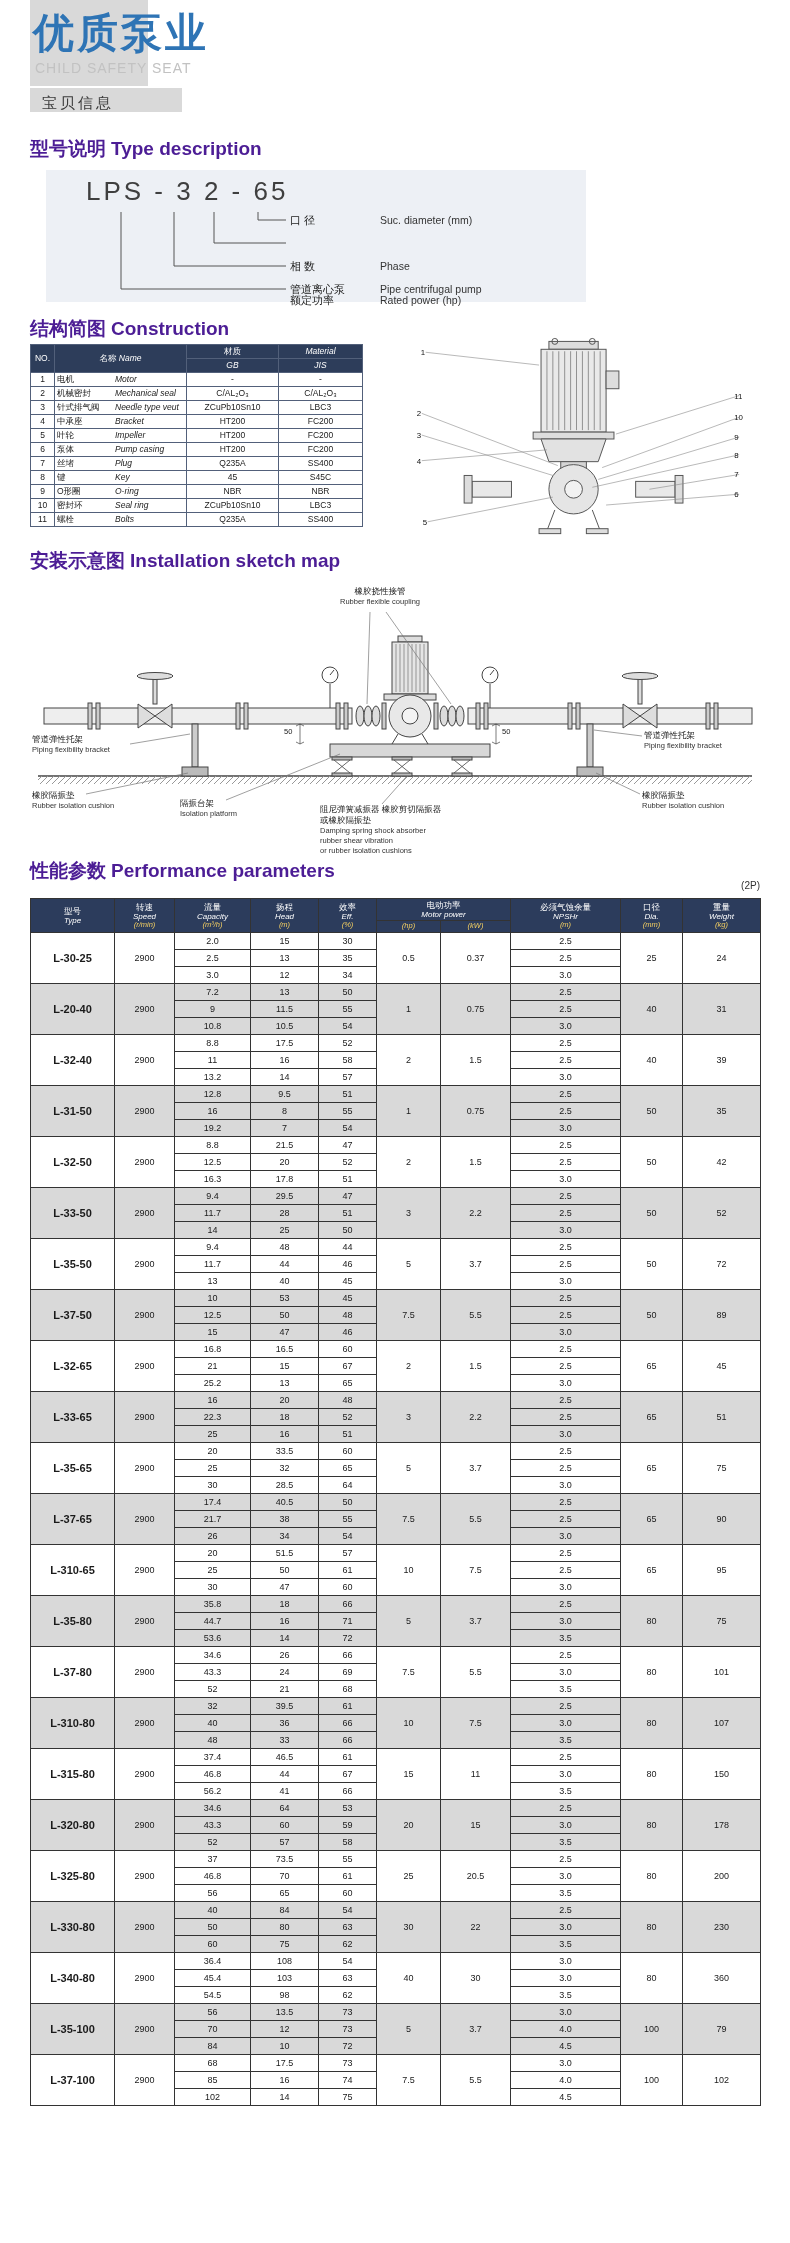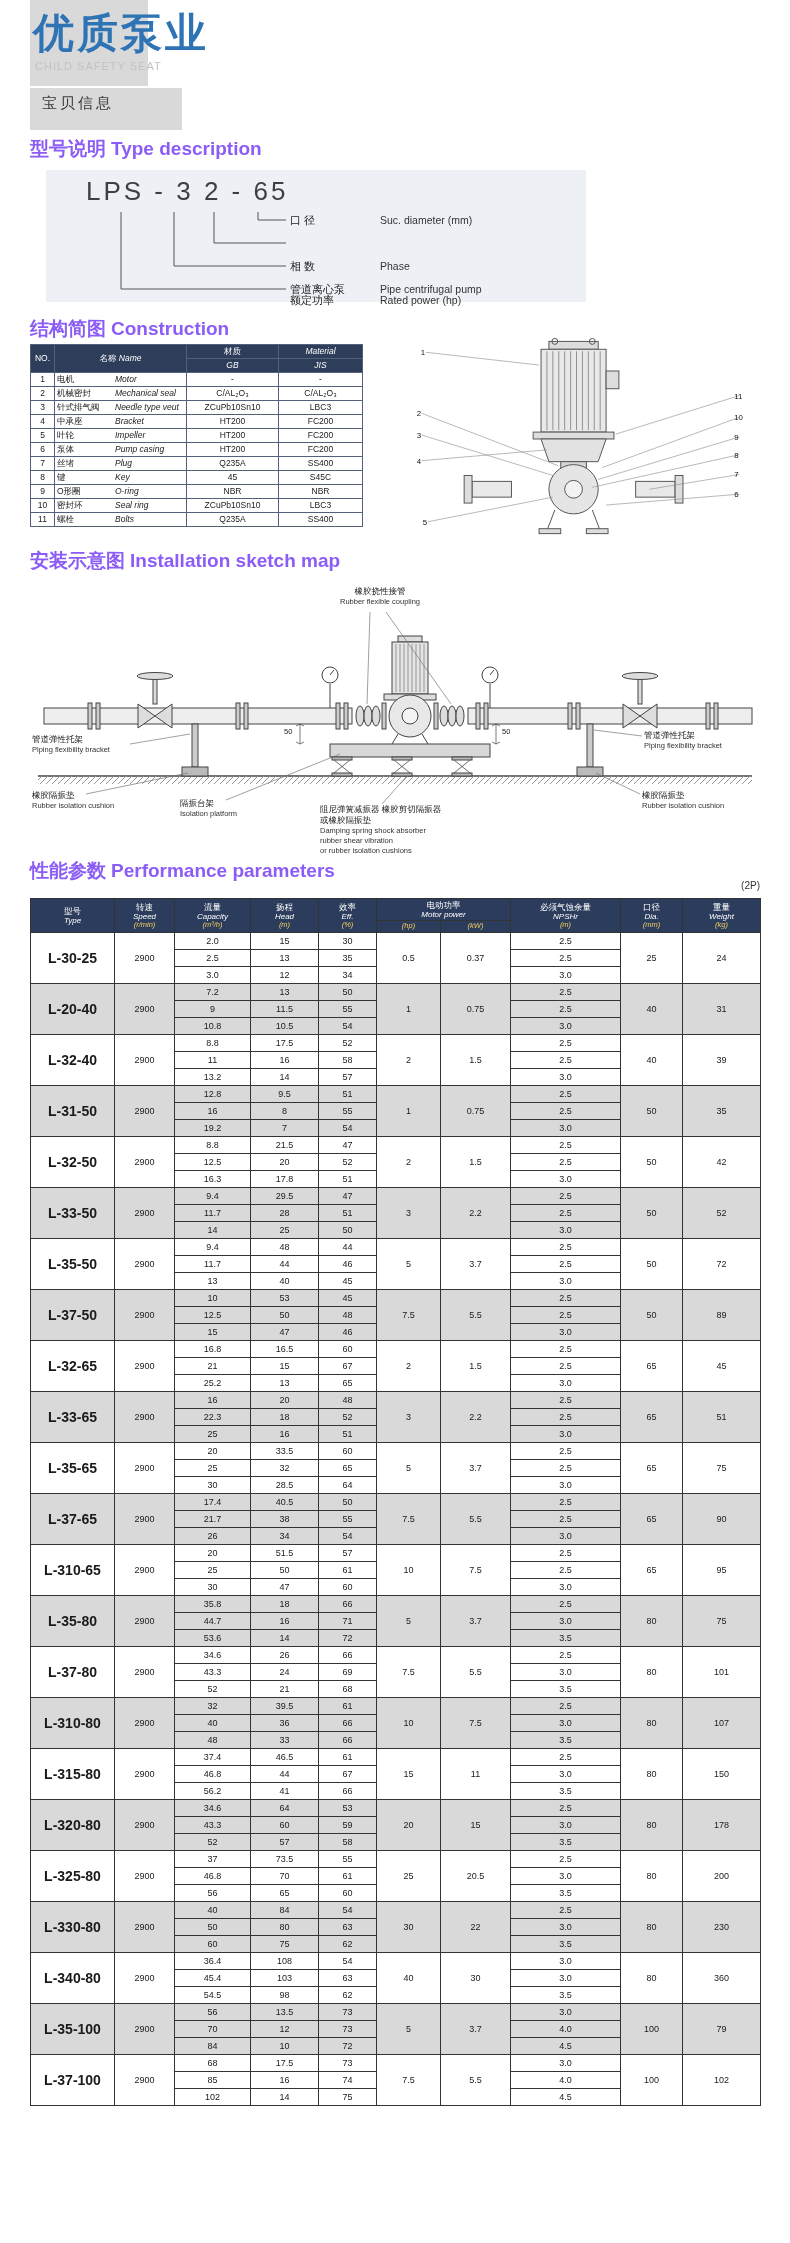--- a/index.html
+++ b/index.html
@@ -4,25 +4,25 @@
 <style>
   * { margin:0; padding:0; box-sizing:border-box; }
   html,body { background:#fff; }
   body { font-family:"Liberation Sans","DejaVu Sans",sans-serif; color:#1a1a1a; }
   .page { position:relative; width:790px; height:2243px; margin:0 auto; background:#fff; overflow:hidden; }
   .abs { position:absolute; }
 
   
   .gray-block { left:30px; top:0; width:118px; height:86px; background:#d9d9d9; }
   .brand-title { left:33px; top:6px; font-size:41px; font-weight:bold; color:#2e74b5; letter-spacing:3px; white-space:nowrap; }
-  .brand-subtitle { left:35px; top:60px; font-size:11px; color:#c2c2c2; letter-spacing:1px; }
-  .brand-badge { left:30px; top:88px; width:152px; height:42px; background:#d9d9d9; color:#3a3a3a; font-size:15px; line-height:30px; padding-left:12px; letter-spacing:3px; }
+  .brand-subtitle { left:35px; top:60px; font-size:14px; color:#c2c2c2; letter-spacing:1px; }
+  .brand-badge { left:30px; top:88px; width:152px; height:24px; background:#d9d9d9; color:#3a3a3a; font-size:15px; line-height:30px; padding-left:12px; letter-spacing:3px; }
 
   
-  .sec { font-size:19px; color:#8b5cf6; font-weight:bold; white-space:nowrap; }
+  .sec { font-size:19px; color:#4c1d95; font-weight:bold; white-space:nowrap; }
   .sec .en { margin-left:5px; }
 
   
   .model-box { left:46px; top:170px; width:540px; height:132px; background:#edf0f5; }
   .model-code { position:absolute; left:24px; top:6px; font-size:26px; letter-spacing:3px; color:#3f3f3f; white-space:nowrap;margin-left:16px; }
   .model-lines { position:absolute; left:0; top:0; }
   .mlabel { position:absolute; left:244px; height:12px; line-height:12px; font-size:11px; color:#222; white-space:nowrap; }
   .mzh { display:inline-block; width:90px; }
   .men { font-size:10.5px; color:#333; }
 
@@ -44,21 +44,21 @@
 
   
   .pnote { left:30px; top:880px; width:730px; text-align:right; font-size:10px; color:#333; }
   .perf { border-collapse:collapse; table-layout:fixed; width:730px; font-size:9px; }
   .perf th,.perf td { border:1px solid #333; text-align:center; padding:0; }
   .perf thead th { background:#2c3c5c; color:#fff; font-weight:normal; font-size:8.5px; line-height:1.18; padding:1px 0; }
   .perf thead .hen { font-style:italic; font-size:8px; }
   .perf thead .hu { font-style:italic; color:#f1cd62; font-size:7.5px; }
   .perf tbody td { height:16px; line-height:16px; white-space:nowrap; overflow:hidden; }
   .perf tbody tr.shade td { background:#d9d9d9; }
-  .perf td.ptype { font-weight:bold; font-size:14px; }
+  .perf td.ptype { font-weight:bold; font-size:11px; }
 </style>
 </head>
 <body>
 
 <div class="page">
 
   <div class="abs gray-block"></div>
   <div class="abs brand-title">优质泵业</div>
   <div class="abs brand-subtitle">CHILD SAFETY SEAT</div>
   <div class="abs brand-badge">宝贝信息</div>

